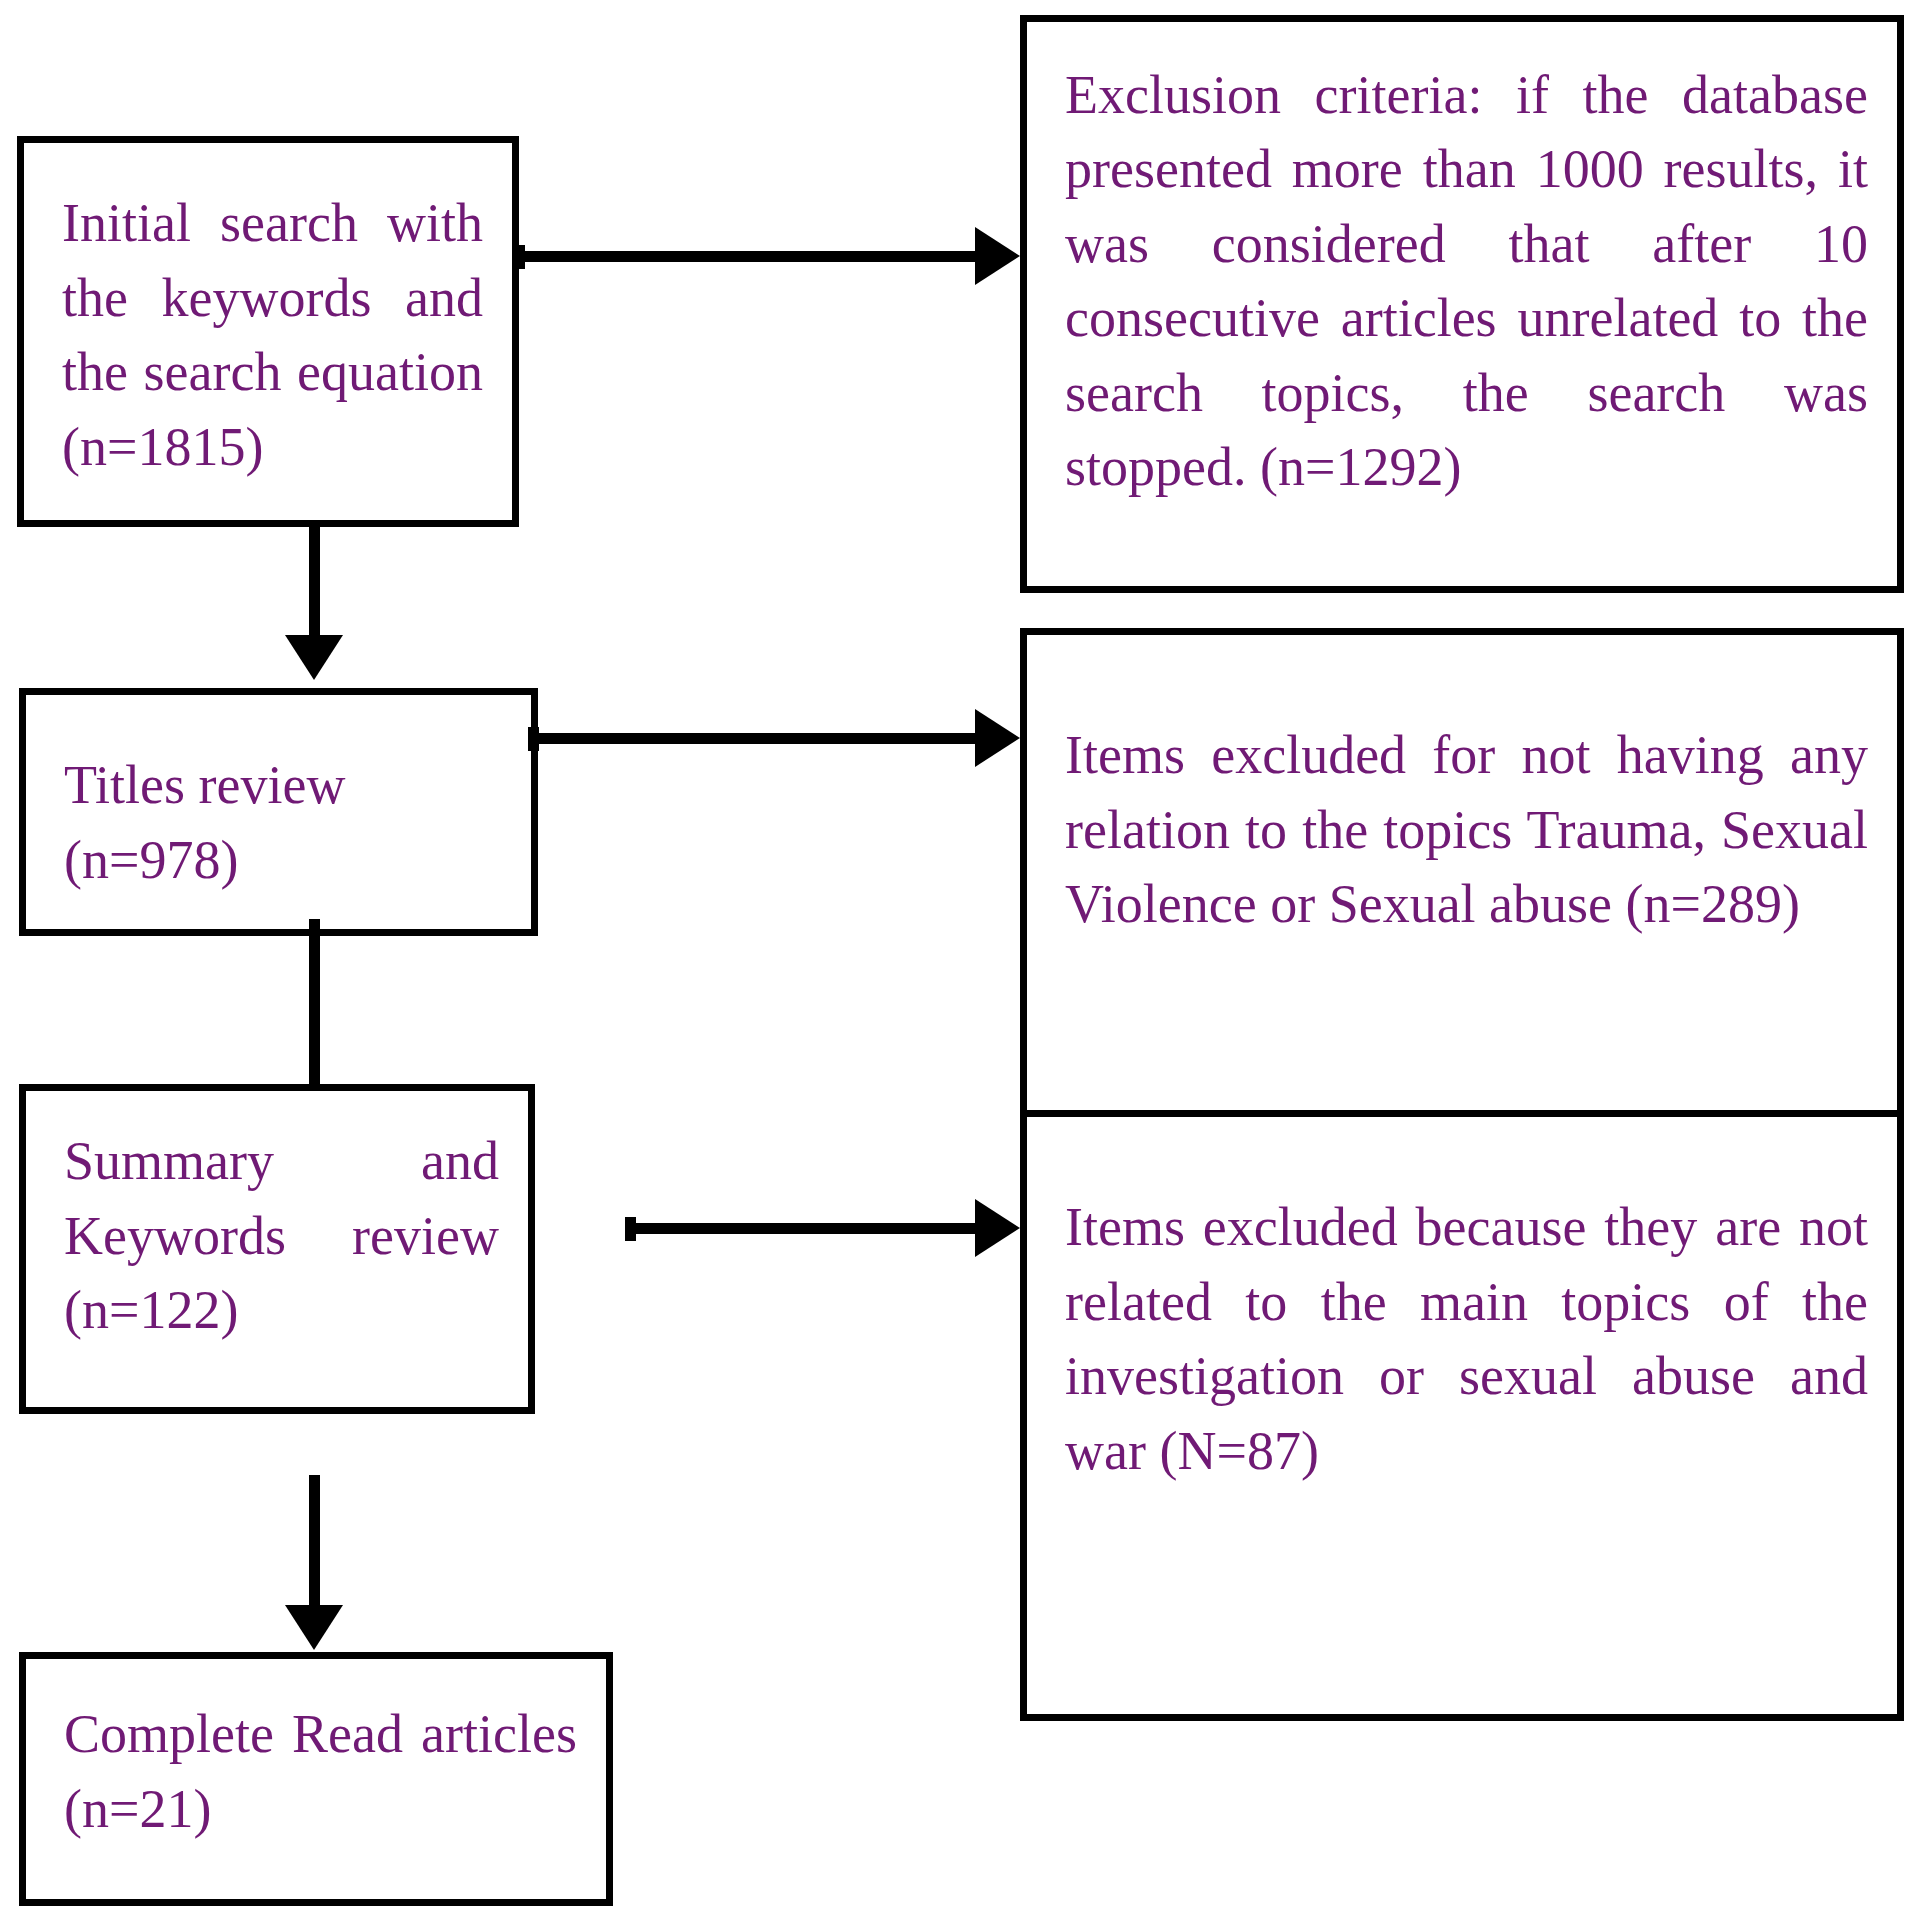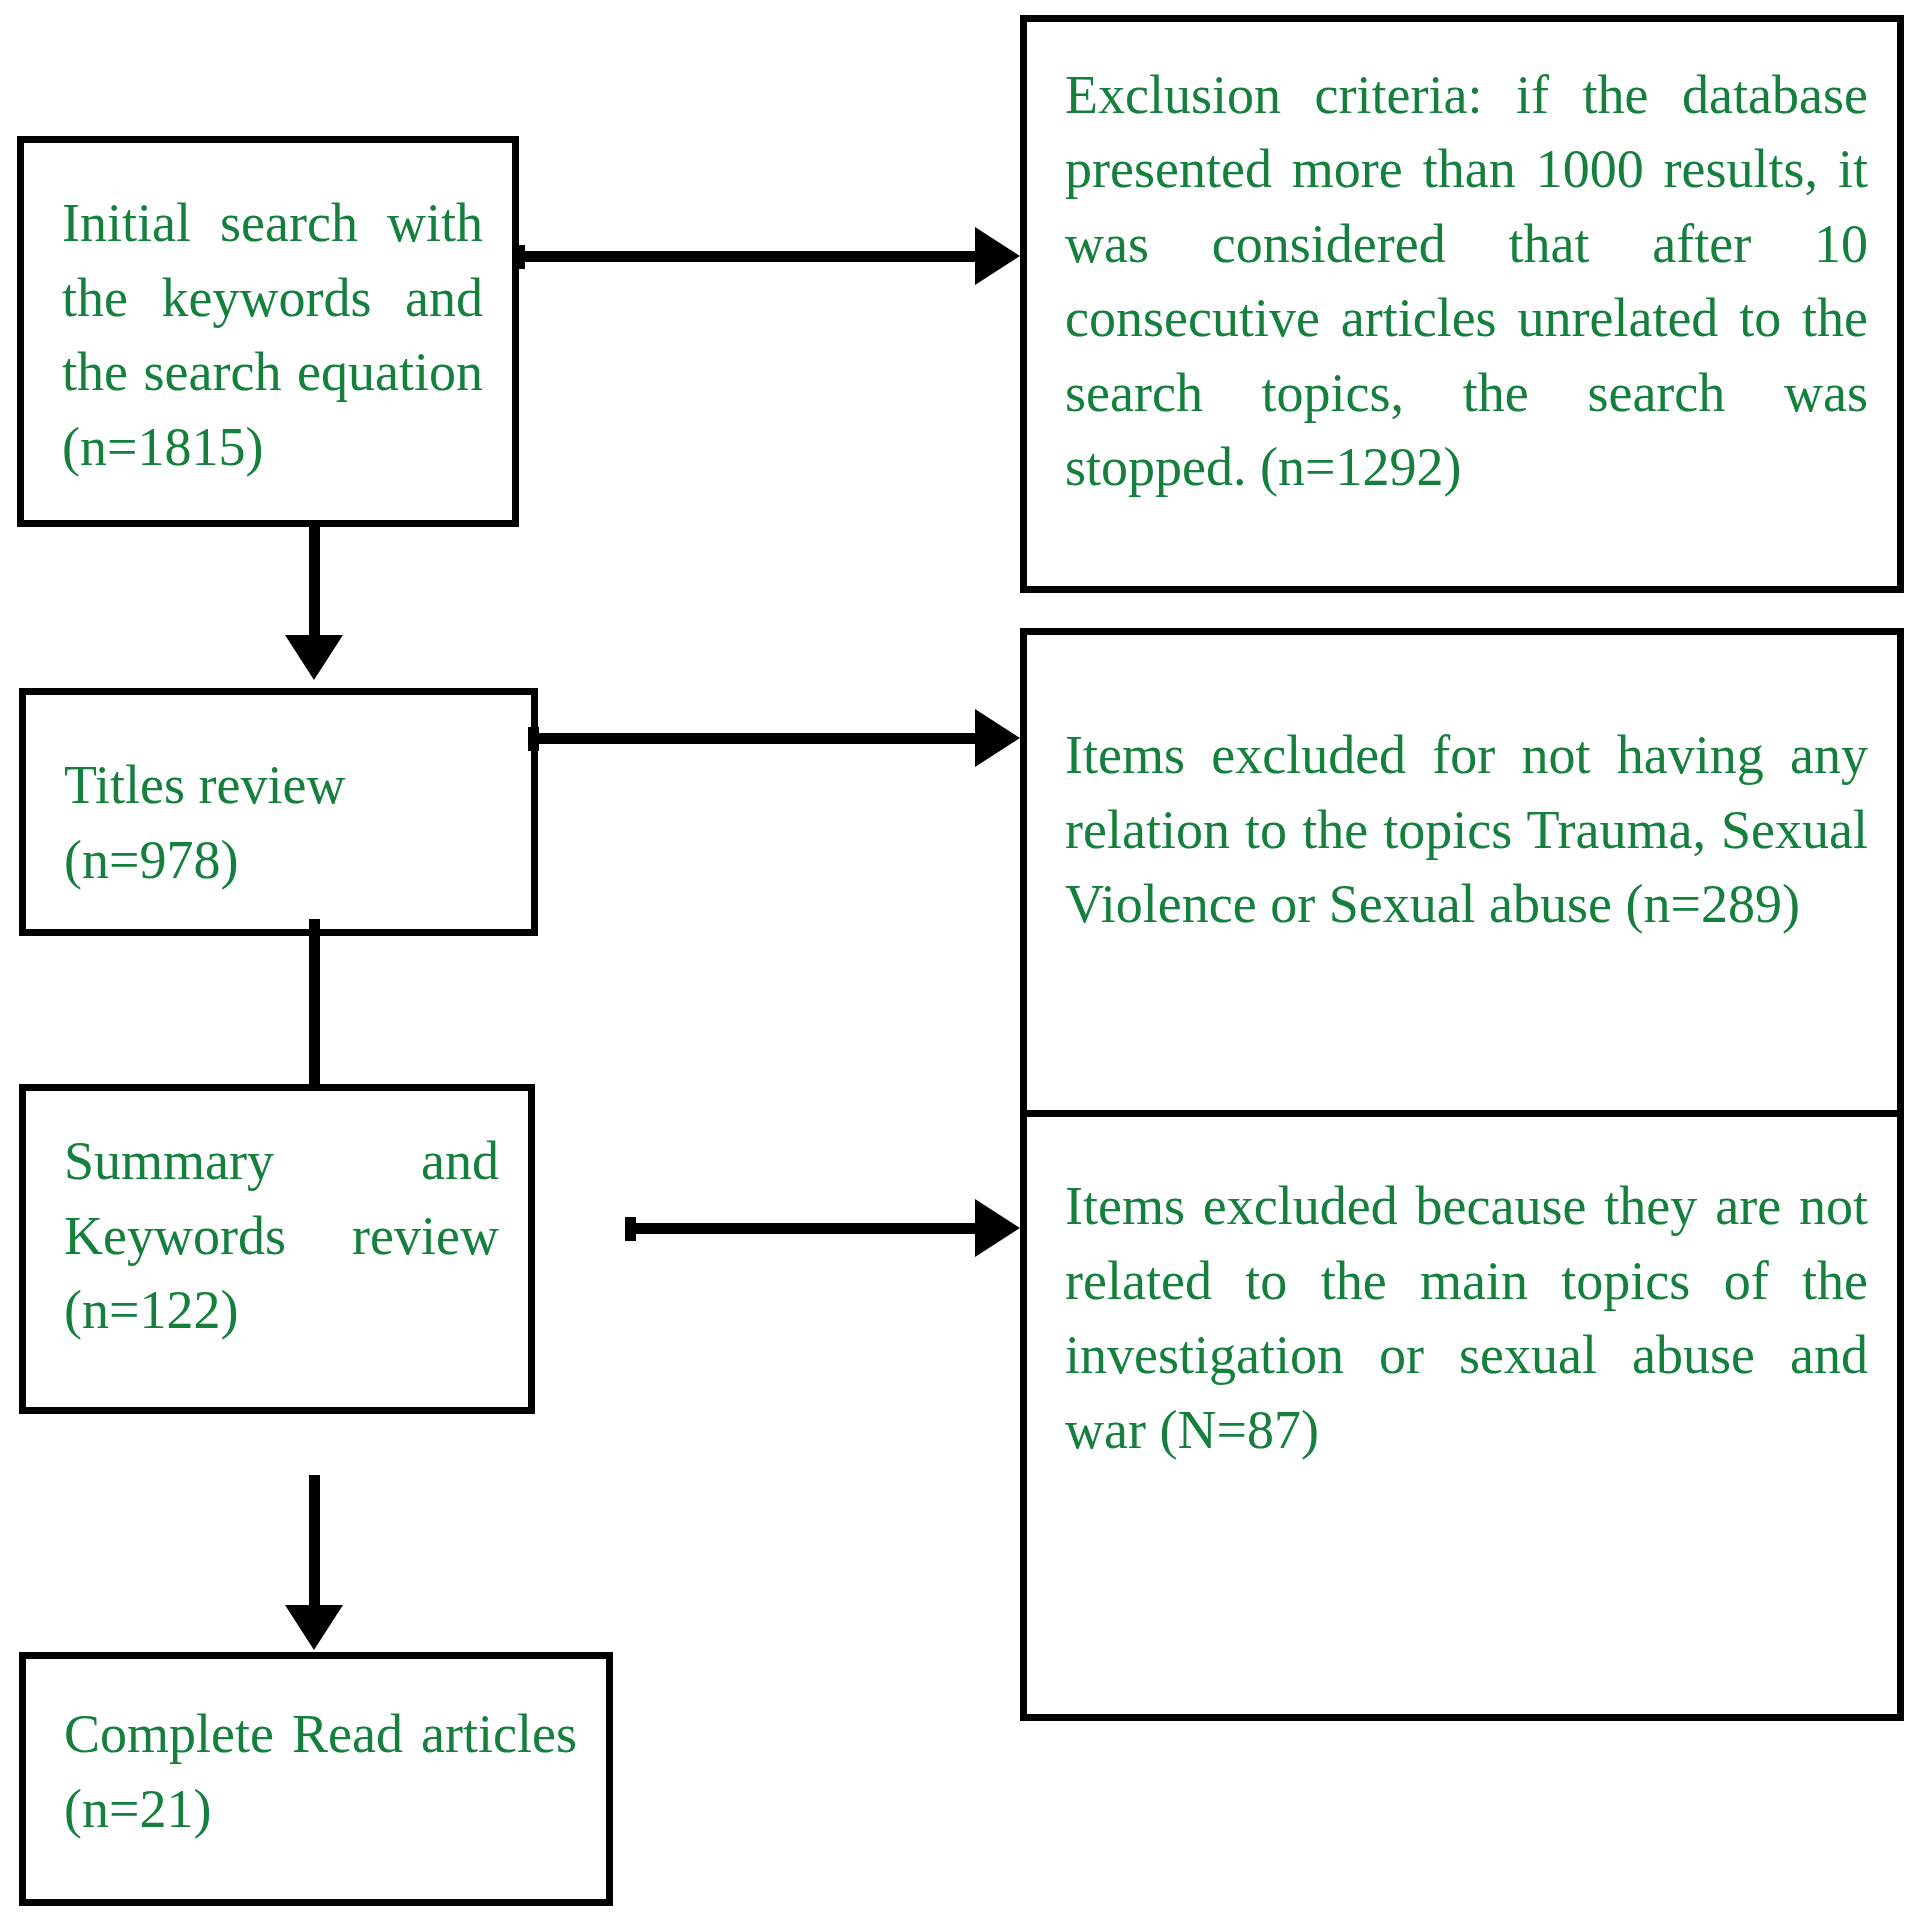--- a/index.html
+++ b/index.html
@@ -23,21 +23,21 @@
     background: #ffffff;
   }
   .box .txt {
     position: absolute;
     left: 38px;
     right: 29px;
     font-size: 54px;
     line-height: 1.38;
     text-align: justify;
     text-justify: inter-word;
-    color: #15803d;
+    color: #701a75;
     white-space: pre-wrap;
   }
 
   
   #box-initial-search { left: 17px;  top: 136px;  width: 502px;  height: 391px; padding-left: 24px; }
   #box-initial-search .txt { top: 43px; }
 
   #box-titles-review  { left: 19px;  top: 688px;  width: 519px;  height: 248px; }
   #box-titles-review .txt { top: 53px; text-align: left; }
 
@@ -48,21 +48,21 @@
   #box-complete-read .txt { top: 38px; }
 
   
   #box-exclusion-criteria { left: 1020px; top: 14.6px;   width: 884px; height: 578px; }
   #box-exclusion-criteria .txt { top: 36px; }
 
   #box-excluded-no-relation { left: 1020px; top: 628px; width: 884px; height: 520px; }
   #box-excluded-no-relation .txt { top: 83px; }
 
   #box-excluded-not-related { left: 1020px; top: 1110px; width: 884px; height: 611px; }
-  #box-excluded-not-related .txt { top: 52px; }
+  #box-excluded-not-related .txt { top: 73px; }
 
   
   .hline {
     position: absolute;
     height: 11.2px;
     background: #000000;
   }
   .vline {
     position: absolute;
     width: 11.2px;

